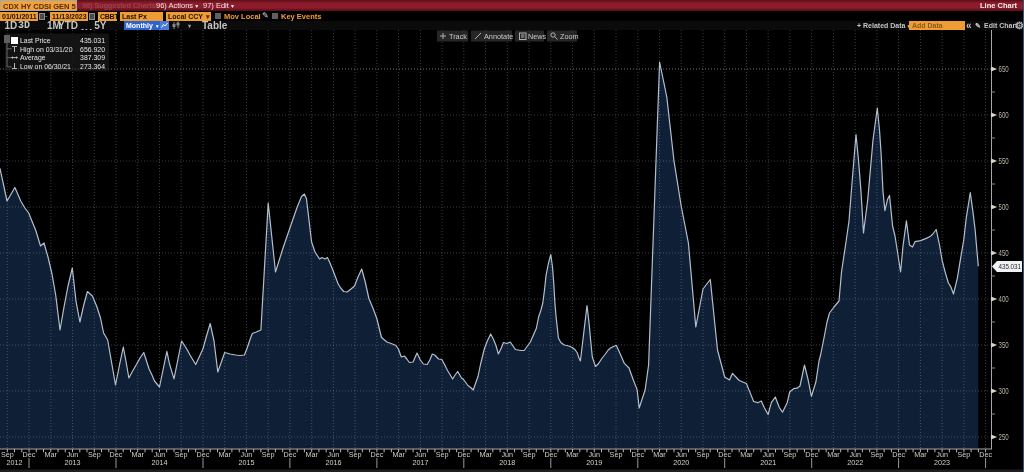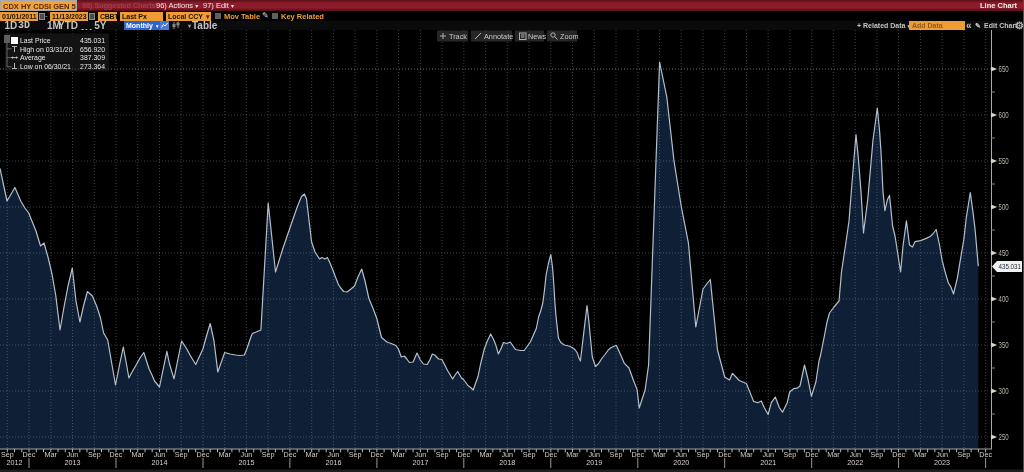--- a/index.html
+++ b/index.html
@@ -32,24 +32,24 @@
  <div class="ob" style="left:0;width:38px;">01/01/2011</div>
  <div class="cal" style="left:39px;"></div>
  <div style="position:absolute;left:45px;top:0;color:#b0b0b0;font-size:8px;line-height:10px;">-</div>
  <div class="ob" style="left:50px;width:38px;">11/13/2023</div>
  <div class="cal" style="left:89px;"></div>
  <div class="ob" style="left:98px;width:19px;letter-spacing:-0.3px;">CBBT</div>
  <div class="ob" style="left:120px;width:43px;">Last Px</div>
  <div class="ob" style="left:166px;width:38px;">Local CCY</div>
  <div class="ob" style="left:204px;width:7px;color:#5a3000;">▾</div>
  <div class="cb" style="left:215px;"></div>
- <div class="olab" style="left:224px;">Mov Table</div>
+ <div class="olab" style="left:224px;">Mov Local</div>
  <div style="position:absolute;left:262px;top:0;color:#d8d8d8;font-size:8px;line-height:10px;">✎</div>
  <div class="cb" style="left:272px;"></div>
- <div class="olab" style="left:281px;">Key Related</div>
+ <div class="olab" style="left:281px;">Key Events</div>
 </div>
 <div id="bar3">
  <div class="b3" style="left:4.5px;">1D</div>
  <div class="b3" style="left:18px;font-family:Liberation Mono, monospace;">3D</div>
  <div class="b3" style="left:32.6px;margin-top:36px;">1M</div>
  <div class="b3" style="left:47px;">1M</div>
  <div class="b3" style="left:58px;">YTD</div>
  <div class="b3" style="left:79.7px;margin-top:8px;">1Y</div>
  <div class="b3" style="left:94.3px;">5Y</div>
  <div class="b3" style="left:107.8px;padding-left:23px;">Max</div>
@@ -61,21 +61,21 @@
     </div>
  <div class="b3" style="left:172px;">
       <svg width="8" height="9">
         <line x1="2" y1="1" x2="2" y2="8" stroke="#888" stroke-width="1"></line>
         <rect x="0.5" y="3" width="3" height="3" fill="#888"></rect>
         <line x1="6" y1="0.5" x2="6" y2="7" stroke="#888" stroke-width="1"></line>
         <rect x="4.5" y="1.5" width="3" height="3" fill="#888"></rect>
       </svg>
     </div>
  <div class="b3" style="left:188px;color:#9a9a9a;font-size:6px;">▾</div>
- <div class="b3" style="left:192px;text-align:right;">Table</div>
+ <div class="b3" style="left:202px;text-align:right;">Table</div>
  <div class="b3" style="left:857px;font-size:7px;">+ Related Data <span style="font-size:5px;">▾</span></div>
  <div class="b3" style="left:909px;width:53px;background:#ef9c35;color:#8a5a20;padding-left:3px;font-size:7px;">Add Data</div>
  <div class="b3" style="left:966px;">«</div>
  <div class="b3" style="left:975px;font-size:7px;">✎</div>
  <div class="b3" style="left:984px;font-size:7px;">Edit Chart</div>
  <div class="b3" style="left:1015px;color:#b5b5b5;">⚙</div>
 </div>
 <svg width="1024" height="472" viewBox="0 0 1024 472">
  <rect x="0" y="30" width="1024" height="442" fill="#000"></rect>
  <polygon points="0.0,168.5 7.0,201.0 14.9,187.5 21.0,201.5 24.9,208.0 28.7,213.0 31.5,220.0 36.0,231.0 40.5,246.0 44.0,243.0 48.0,257.0 52.0,274.0 55.7,295.0 60.0,330.0 64.0,307.0 68.0,286.0 72.3,268.0 76.0,301.0 79.9,322.0 83.5,306.0 87.4,291.5 92.4,296.0 97.0,307.0 100.5,318.0 103.6,333.0 107.7,340.0 111.5,362.0 115.5,385.0 119.5,365.0 123.3,347.0 126.1,362.0 128.9,378.0 132.6,371.0 136.4,364.5 140.0,358.0 143.8,352.5 146.5,361.0 149.1,369.0 152.0,375.0 154.5,381.0 159.5,387.0 163.0,370.0 166.9,351.3 169.5,364.0 174.0,378.8 177.8,360.0 181.6,341.0 186.2,348.0 190.0,355.0 195.7,364.5 202.9,349.0 206.5,336.0 210.2,323.5 214.0,341.0 217.8,372.0 224.7,352.5 230.0,354.0 235.6,355.0 240.0,355.5 244.4,355.0 247.0,348.5 250.2,339.0 252.3,333.5 256.2,332.0 260.9,330.0 268.2,203.0 275.5,272.0 282.7,249.0 289.9,228.0 297.2,207.0 301.5,196.5 304.4,194.0 306.5,199.0 311.6,242.0 315.0,252.0 319.5,259.0 322.0,257.5 324.9,259.0 327.4,257.5 330.0,263.0 332.8,270.0 335.5,277.0 338.2,284.0 340.7,288.0 343.6,291.5 347.2,292.0 351.0,289.0 354.5,286.0 358.0,277.0 361.7,269.0 365.0,281.0 368.9,298.5 372.9,308.0 376.8,318.5 381.5,337.5 386.9,342.0 391.2,343.5 395.9,345.5 398.4,349.0 401.3,357.0 404.3,356.0 406.8,359.0 409.4,362.5 413.1,362.0 417.0,353.0 420.3,360.0 423.4,364.0 427.2,364.5 429.8,360.0 432.3,354.0 434.7,355.0 438.6,359.0 441.9,359.5 444.8,365.0 447.5,370.5 450.3,375.0 452.6,379.0 455.1,375.0 457.7,371.5 461.5,378.0 463.5,379.5 465.8,382.5 467.9,385.5 470.7,387.5 473.2,390.0 478.0,376.5 480.6,364.0 484.3,349.0 487.3,341.0 490.7,334.0 493.3,339.0 495.8,345.0 498.4,354.0 501.3,348.0 503.5,342.5 506.8,343.5 510.3,342.0 513.0,346.0 515.4,349.5 518.0,350.0 520.8,350.5 524.2,350.5 530.3,342.0 536.3,328.5 538.6,317.0 541.0,310.0 542.8,303.0 544.5,290.0 546.1,275.0 548.3,264.0 550.8,254.5 552.6,268.0 553.8,284.0 554.9,303.0 556.1,317.0 558.4,338.0 560.8,342.5 564.3,345.0 568.9,346.0 572.3,347.5 575.3,350.0 577.3,353.0 579.0,358.0 580.4,361.0 583.5,335.0 587.0,305.5 589.1,323.5 590.7,341.0 592.3,357.0 595.5,366.5 598.6,363.5 601.8,358.5 605.0,354.5 608.2,350.0 611.3,347.5 616.3,345.3 620.8,355.3 624.4,363.4 629.0,368.0 633.5,380.5 637.1,389.6 639.2,408.0 645.1,390.0 648.6,365.0 659.6,62.0 666.8,97.0 674.0,161.0 681.2,206.0 688.4,243.0 695.8,327.0 703.0,289.0 710.3,279.5 717.5,350.0 724.7,377.0 729.5,380.0 732.5,373.3 739.2,380.5 746.4,383.5 750.0,392.4 753.6,401.5 757.8,402.7 761.3,401.0 764.2,407.5 768.1,414.5 771.3,402.7 775.3,397.0 779.3,407.5 782.5,412.2 787.2,402.7 789.7,392.0 793.6,388.7 797.0,388.2 800.0,386.0 804.5,365.0 807.9,378.8 811.4,396.3 815.9,382.0 819.0,361.0 820.6,355.0 824.0,338.0 827.0,322.0 829.5,313.0 834.0,307.0 839.0,301.0 841.5,272.0 846.0,242.0 849.0,221.0 852.0,183.0 856.0,134.5 858.5,160.0 861.0,191.6 863.5,233.0 867.8,199.0 870.1,173.0 873.0,140.0 877.3,108.0 879.5,130.0 881.1,153.5 883.0,191.6 884.9,210.6 887.6,199.2 889.5,195.4 892.6,226.0 895.0,236.0 898.0,255.0 900.6,272.0 903.0,246.0 906.4,220.8 909.5,245.0 912.5,247.0 915.0,241.7 920.6,240.6 926.2,238.4 930.6,236.2 932.8,234.0 936.2,229.5 939.5,245.0 942.2,260.7 945.1,271.8 948.4,283.0 950.6,286.3 953.5,294.0 957.3,278.4 960.6,258.4 963.8,239.5 966.2,218.4 970.3,192.5 972.9,211.7 975.1,229.5 978.3,266.3 978.3,448.8 0,448.8" fill="#0f2036"></polygon>

